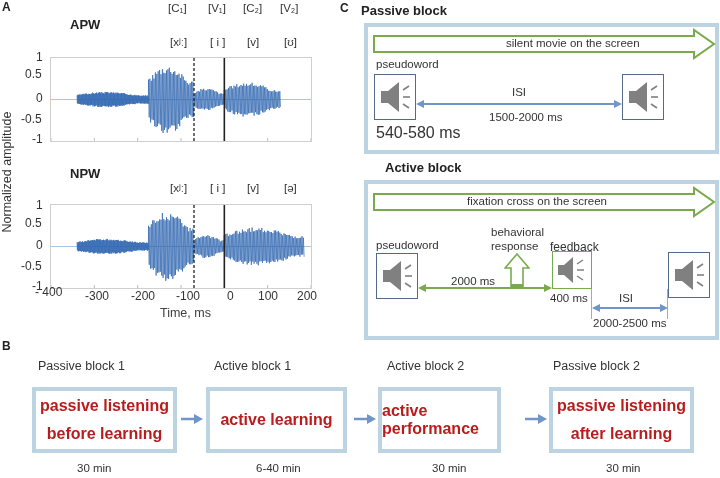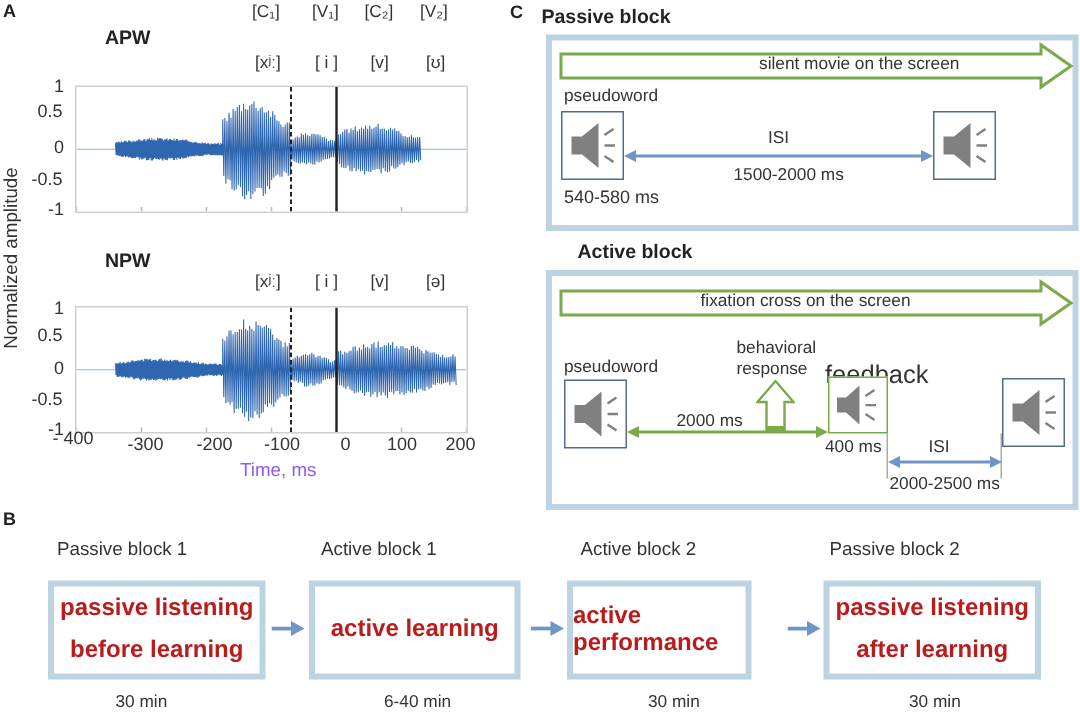--- a/index.html
+++ b/index.html
@@ -89,21 +89,21 @@
 </div>
 
 <div class="abs tick" style="left:35px;top:285px;">- 400</div>
 <div class="abs tick" style="left:85px;top:289px;">-300</div>
 <div class="abs tick" style="left:131px;top:289px;">-200</div>
 <div class="abs tick" style="left:176px;top:289px;">-100</div>
 <div class="abs tick" style="left:227px;top:289px;">0</div>
 <div class="abs tick" style="left:258px;top:289px;">100</div>
 <div class="abs tick" style="left:297px;top:289px;">200</div>
 
-<div class="abs" style="left:160px;top:306px;font-size:12.5px;color:#8b5cf6;">Time, ms</div>
+<div class="abs" style="left:160px;top:306px;font-size:12.5px;color:#404040;">Time, ms</div>
 <div class="abs" style="left:-53px;top:165px;font-size:12.5px;color:#333;transform:rotate(-90deg);white-space:nowrap;">Normalized amplitude</div>
 
 <div class="abs panel-letter" style="left:340px;top:1px;">C</div>
 
 <div class="abs blk-title" style="left:361px;top:3px;">Passive block</div>
 <div class="abs cbox" style="left:364px;top:23px;width:355px;height:131px;"></div>
 
 <svg class="abs" style="left:372px;top:27px;" width="346" height="34">
   <polygon points="2,9 322,9 322,3 342,17 322,31 322,25 2,25" fill="#fff" stroke="#7aaa4b" stroke-width="2"></polygon>
 </svg>
@@ -111,21 +111,21 @@
 
 <div class="abs lbl" style="left:376px;top:58px;font-size:11.5px;">pseudoword</div>
 <div class="abs spk" style="left:374px;top:74px;width:42px;height:46px;">
   <svg width="40" height="44">
     <polygon points="6,16 13,16 24,7 24,37 13,28 6,28" fill="#808080"></polygon>
     <line x1="28" y1="15" x2="34" y2="11" stroke="#808080" stroke-width="1.6"></line>
     <line x1="28" y1="22" x2="35" y2="22" stroke="#808080" stroke-width="1.6"></line>
     <line x1="28" y1="29" x2="34" y2="33" stroke="#808080" stroke-width="1.6"></line>
   </svg>
 </div>
-<div class="abs lbl" style="left:376px;top:124px;font-size:12px;">540-580 ms</div>
+<div class="abs lbl" style="left:376px;top:124px;font-size:16px;">540-580 ms</div>
 
 <svg class="abs" style="left:416px;top:98px;" width="206" height="12">
   <line x1="6" y1="6" x2="200" y2="6" stroke="#6f95c9" stroke-width="2"></line>
   <polygon points="0,6 8,2 8,10" fill="#6f95c9"></polygon>
   <polygon points="206,6 198,2 198,10" fill="#6f95c9"></polygon>
 </svg>
 <div class="abs lbl" style="left:512px;top:86px;font-size:11.5px;">ISI</div>
 <div class="abs lbl" style="left:489px;top:111px;font-size:11.5px;">1500-2000 ms</div>
 
 <div class="abs spk" style="left:622px;top:74px;width:42px;height:46px;">
@@ -162,21 +162,21 @@
   <rect x="7" y="31" width="12" height="3" fill="#7aaa4b"></rect>
 </svg>
 
 <svg class="abs" style="left:418px;top:282px;" width="134" height="12">
   <line x1="6" y1="6" x2="128" y2="6" stroke="#7aaa4b" stroke-width="2"></line>
   <polygon points="0,6 8,2 8,10" fill="#7aaa4b"></polygon>
   <polygon points="134,6 126,2 126,10" fill="#7aaa4b"></polygon>
 </svg>
 <div class="abs lbl" style="left:451px;top:275px;font-size:11.5px;">2000 ms</div>
 
-<div class="abs lbl" style="left:550px;top:240px;font-size:17px;">feedback</div>
+<div class="abs lbl" style="left:550px;top:240px;font-size:12px;">feedback</div>
 <div class="abs spk green" style="left:552px;top:251px;width:40px;height:38px;">
   <svg width="38" height="36">
     <polygon points="5,13 11,13 20,5 20,31 11,23 5,23" fill="#808080"></polygon>
     <line x1="24" y1="12" x2="30" y2="8" stroke="#808080" stroke-width="1.5"></line>
     <line x1="24" y1="18" x2="31" y2="18" stroke="#808080" stroke-width="1.5"></line>
     <line x1="24" y1="24" x2="30" y2="28" stroke="#808080" stroke-width="1.5"></line>
   </svg>
 </div>
 <div class="abs lbl" style="left:550px;top:292px;font-size:11.5px;">400 ms</div>
 

